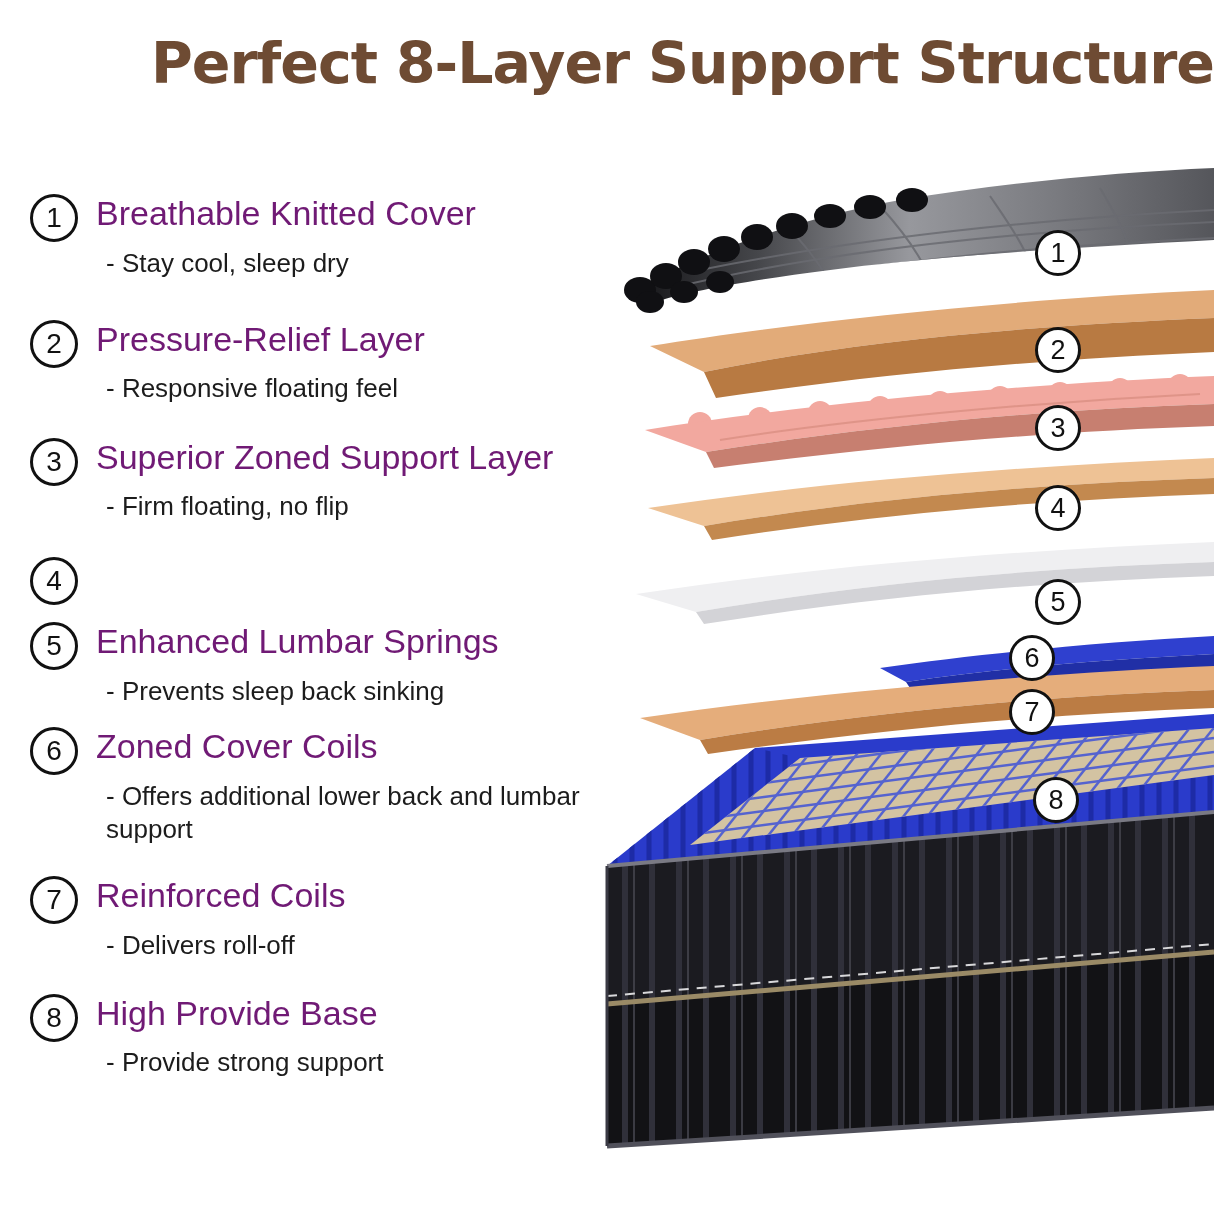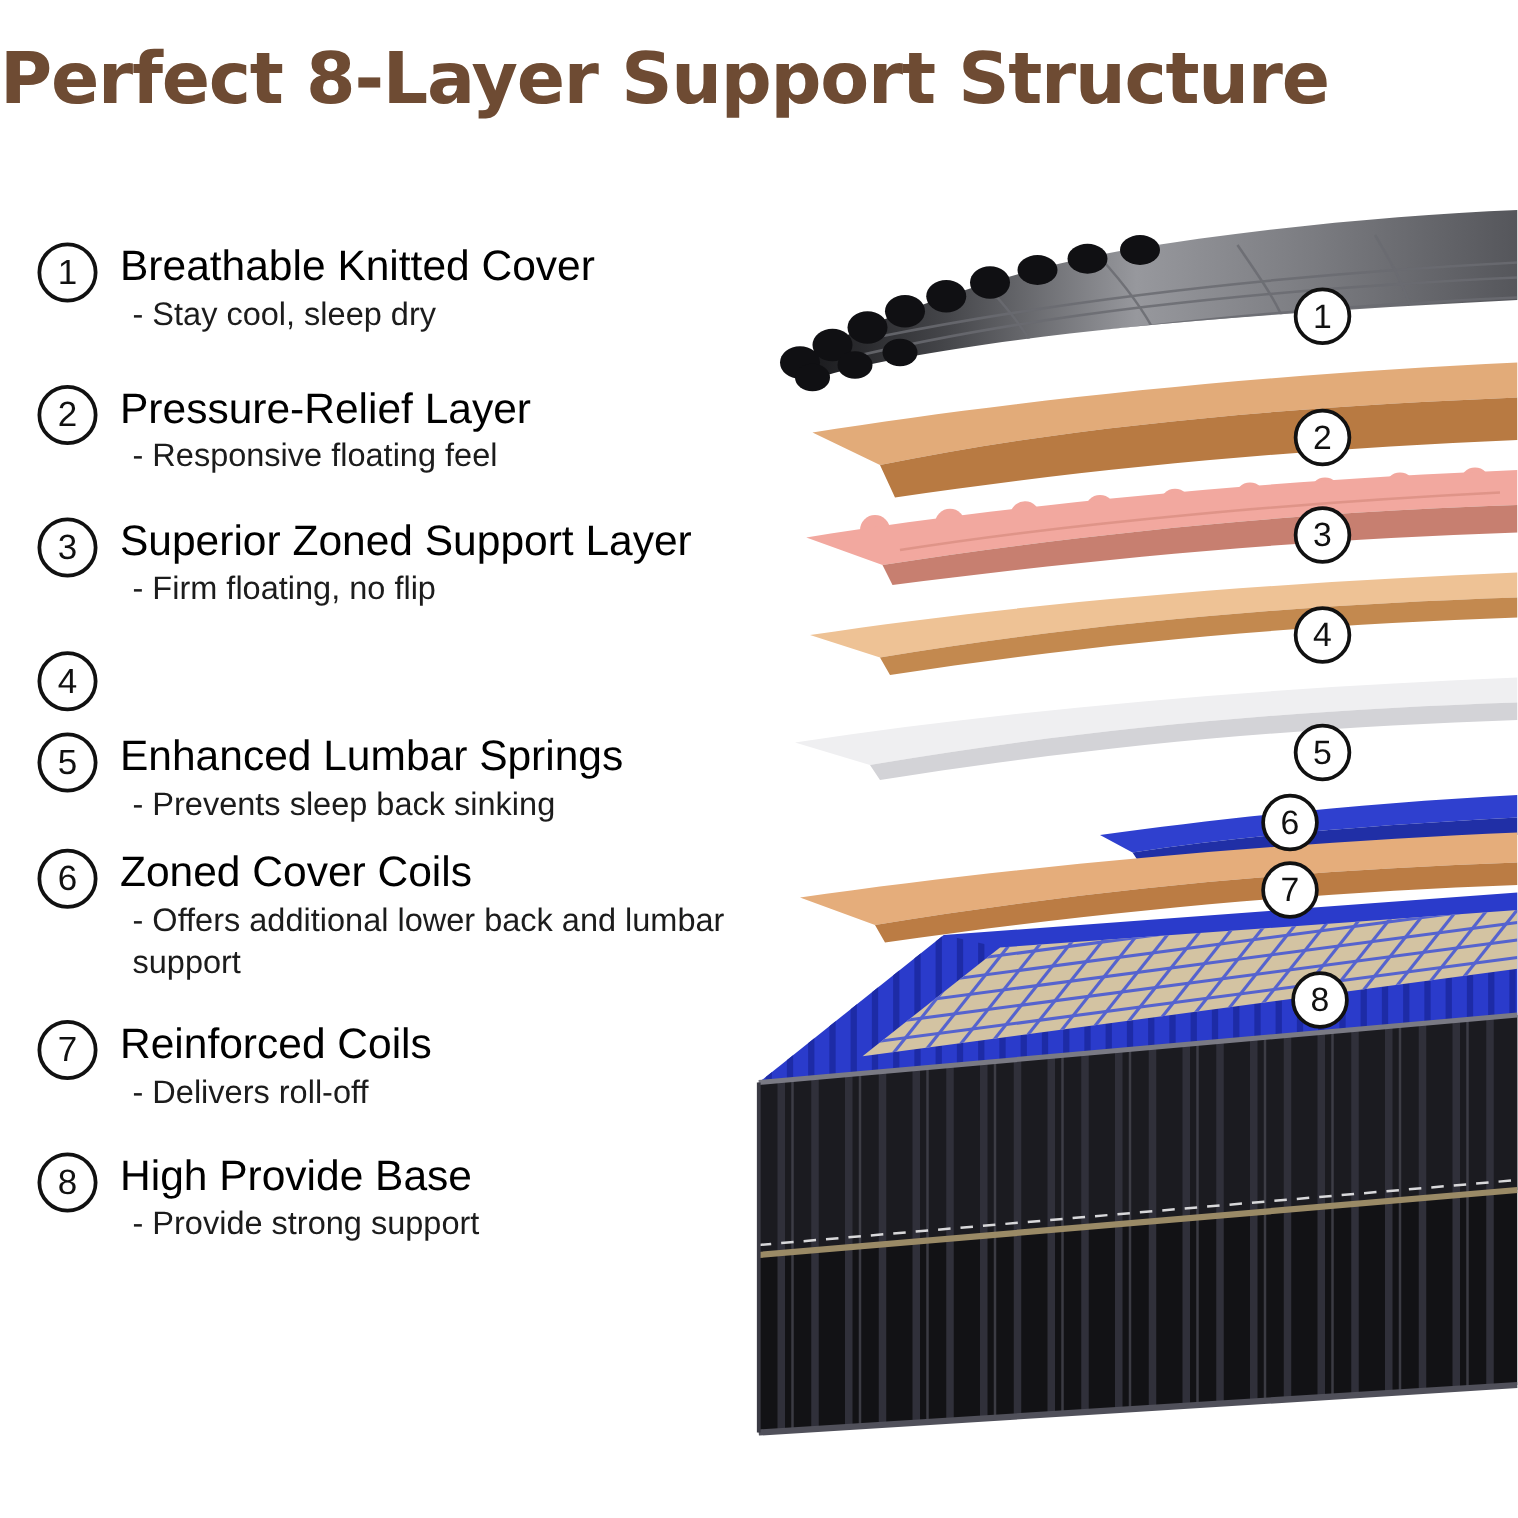--- a/index.html
+++ b/index.html
@@ -4,21 +4,21 @@
 <style>
   html,body{margin:0;padding:0;}
   body{
     width:1214px;height:1214px;
     background:#ffffff;
     font-family:"Liberation Sans","DejaVu Sans",sans-serif;
     position:relative;overflow:hidden;
   }
   .page-title{
     position:absolute;left:0;top:30px;width:1214px;
-    text-align:left;
+    text-align:right;
     font-family:"DejaVu Sans","Liberation Sans",sans-serif;
     font-size:57px;font-weight:700;letter-spacing:-1px;
     color:#6e4b33;
   }
   .diagram-svg{position:absolute;left:0;top:0;}
   .layer-list{
     position:absolute;left:30px;top:192px;width:600px;
   }
   .item{display:flex;align-items:flex-start;}
   .item:nth-child(1){margin-bottom:38px;}
@@ -29,22 +29,22 @@
   .item:nth-child(6){margin-bottom:28px;}
   .item:nth-child(7){margin-bottom:30px;}
   .item:nth-child(8){margin-bottom:0;}
   .num{
     width:42px;height:42px;flex:none;margin-top:2px;
     border:3px solid #111;border-radius:50%;
     display:flex;align-items:center;justify-content:center;
     font-size:28px;color:#111;background:#fff;
   }
   .body{margin-left:18px;}
-  .label{font-size:34px;color:#000000;line-height:1.25;}
-  .desc{font-size:26px;color:#1c1c1c;margin-top:0;padding-left:10px;line-height:1.28;max-width:500px;}
+  .label{font-size:34px;color:#701a75;line-height:1.25;}
+  .desc{font-size:26px;color:#1c1c1c;margin-top:12px;padding-left:10px;line-height:1.28;max-width:500px;}
   .badge{
     position:absolute;width:40px;height:40px;
     background:#fff;border:3px solid #111;border-radius:50%;
     display:flex;align-items:center;justify-content:center;
     font-size:27px;color:#111;
     transform:translate(-50%,-50%);
   }
 </style>
 </head>
 <body>

